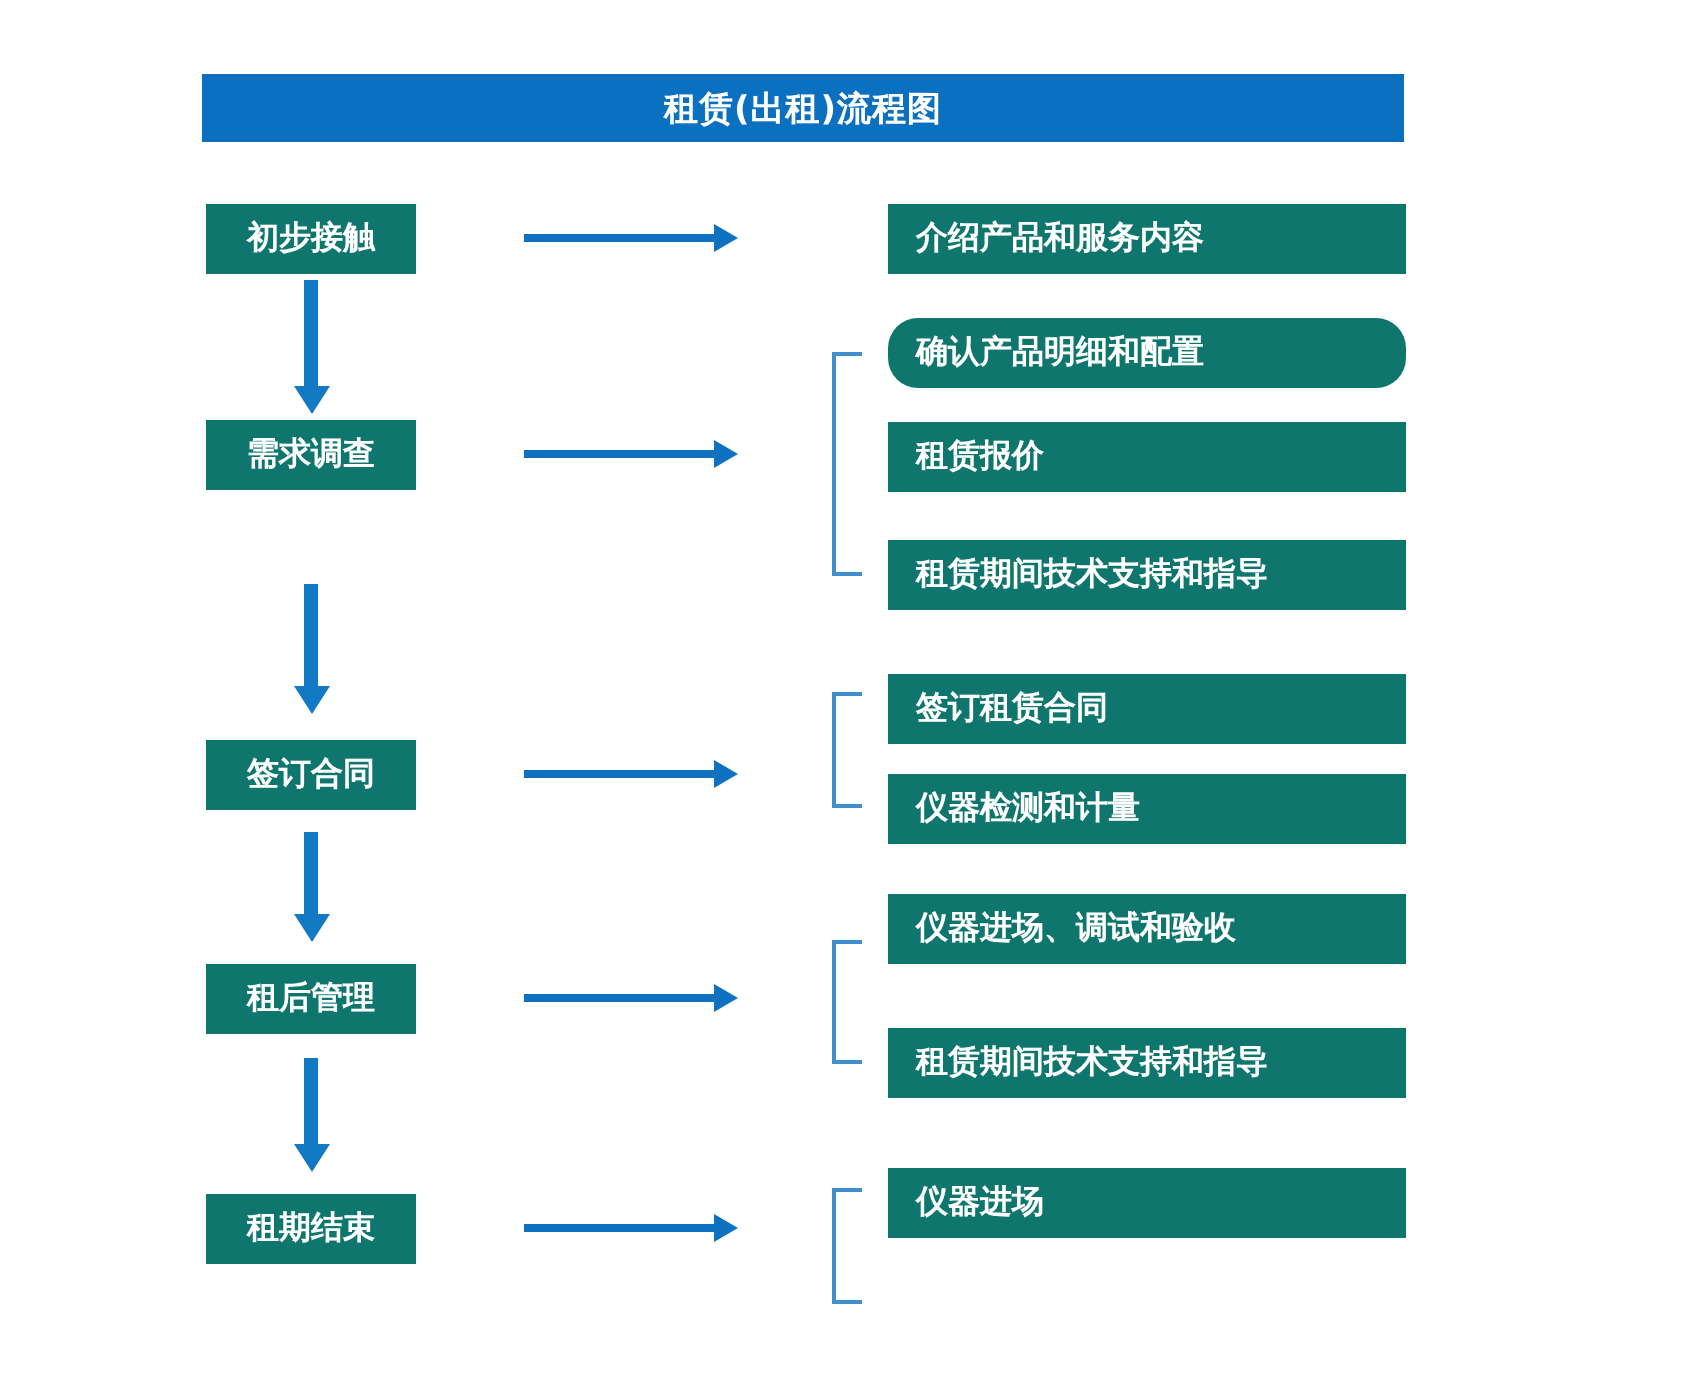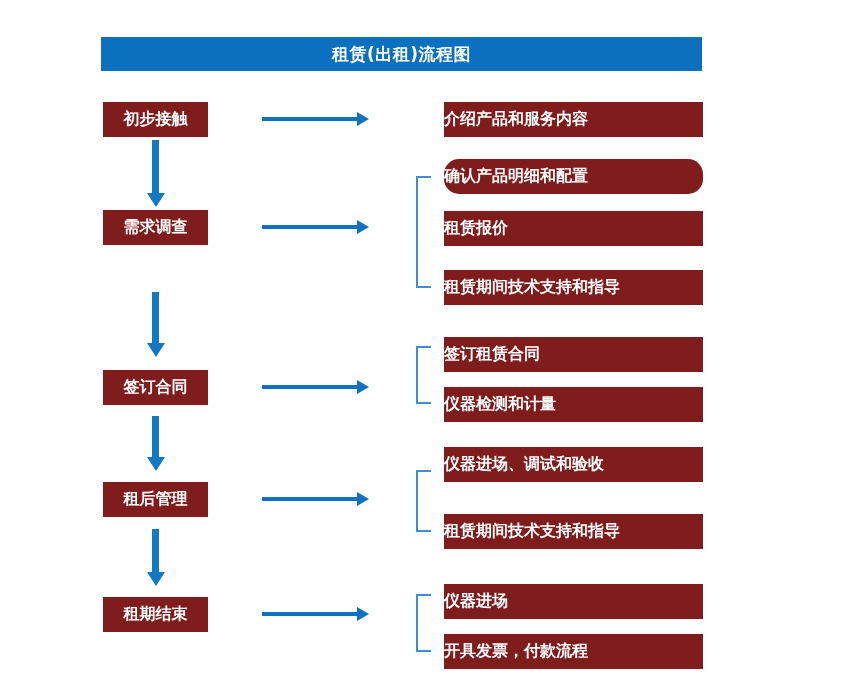--- a/index.html
+++ b/index.html
@@ -28,39 +28,40 @@
     font-size: 17px;
     font-weight: bold;
     display: flex;
     align-items: center;
     justify-content: center;
     letter-spacing: 0.5px;
   }
 
   .box {
     position: absolute;
-    background: #7f1d1d;
+    background: #0f766e;
     color: #ffffff;
     font-size: 16px;
     font-weight: bold;
     display: flex;
     align-items: center;
     box-sizing: border-box;
   }
   .box.left {
     justify-content: center;
     left: 103px;
     width: 105px;
     height: 35px;
   }
   .box.right {
     justify-content: flex-start;
     left: 444px;
     width: 259px;
     height: 35px;
+    padding-left: 14px;
     text-align: right;
   }
 
   
   .varrow {
     position: absolute;
     left: 152px;
     width: 7px;
     background: #1379C4;
   }
@@ -147,15 +148,14 @@
   <div class="box right" style="top:423px;">仪器进场、调试和验收</div>
   <div class="box right" style="top:490px;">租赁期间技术支持和指导</div>
 
   <div class="varrow" style="top:505px; height:44px;"></div>
 
   <div class="box left" style="top:573px;">租期结束</div>
   <div class="harrow" style="top:588px;"></div>
 
   <div class="bracket" style="top:570px; height:58px;"></div>
   <div class="box right" style="top:560px;">仪器进场</div>
-  <div class="box right" style="top:610px;">开具发票，付款流程</div>
 
 </div>
 
 </body></html>

